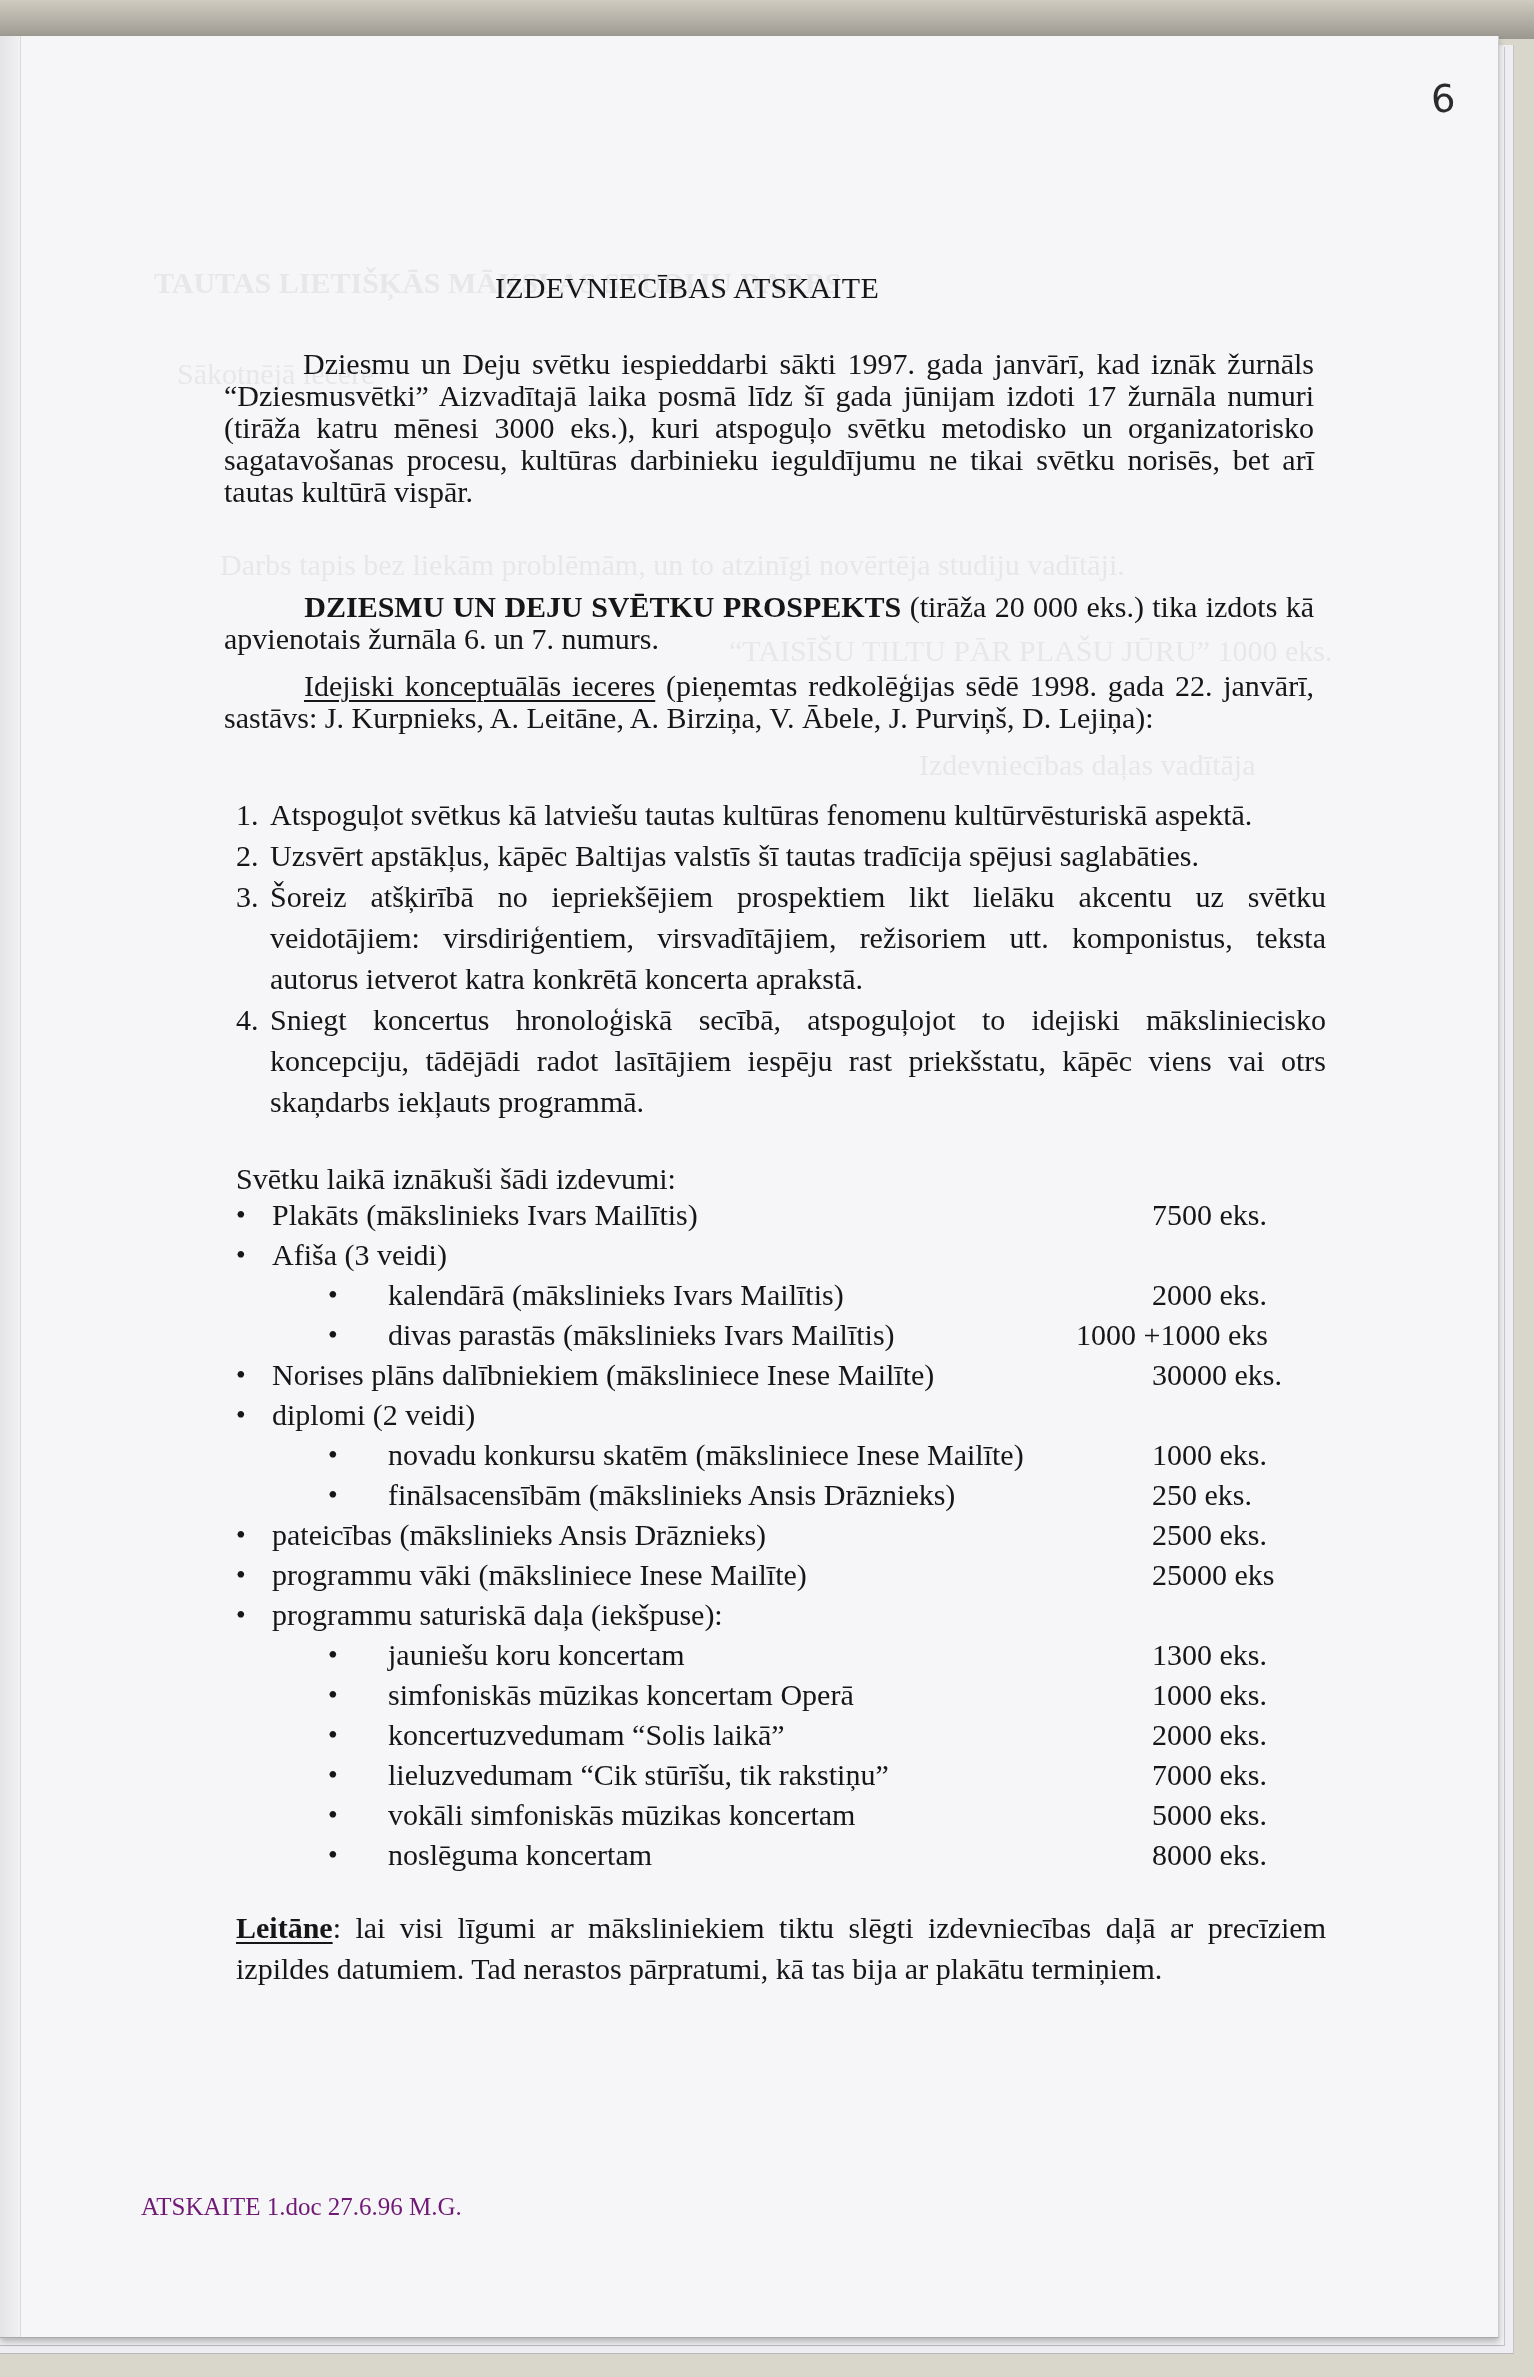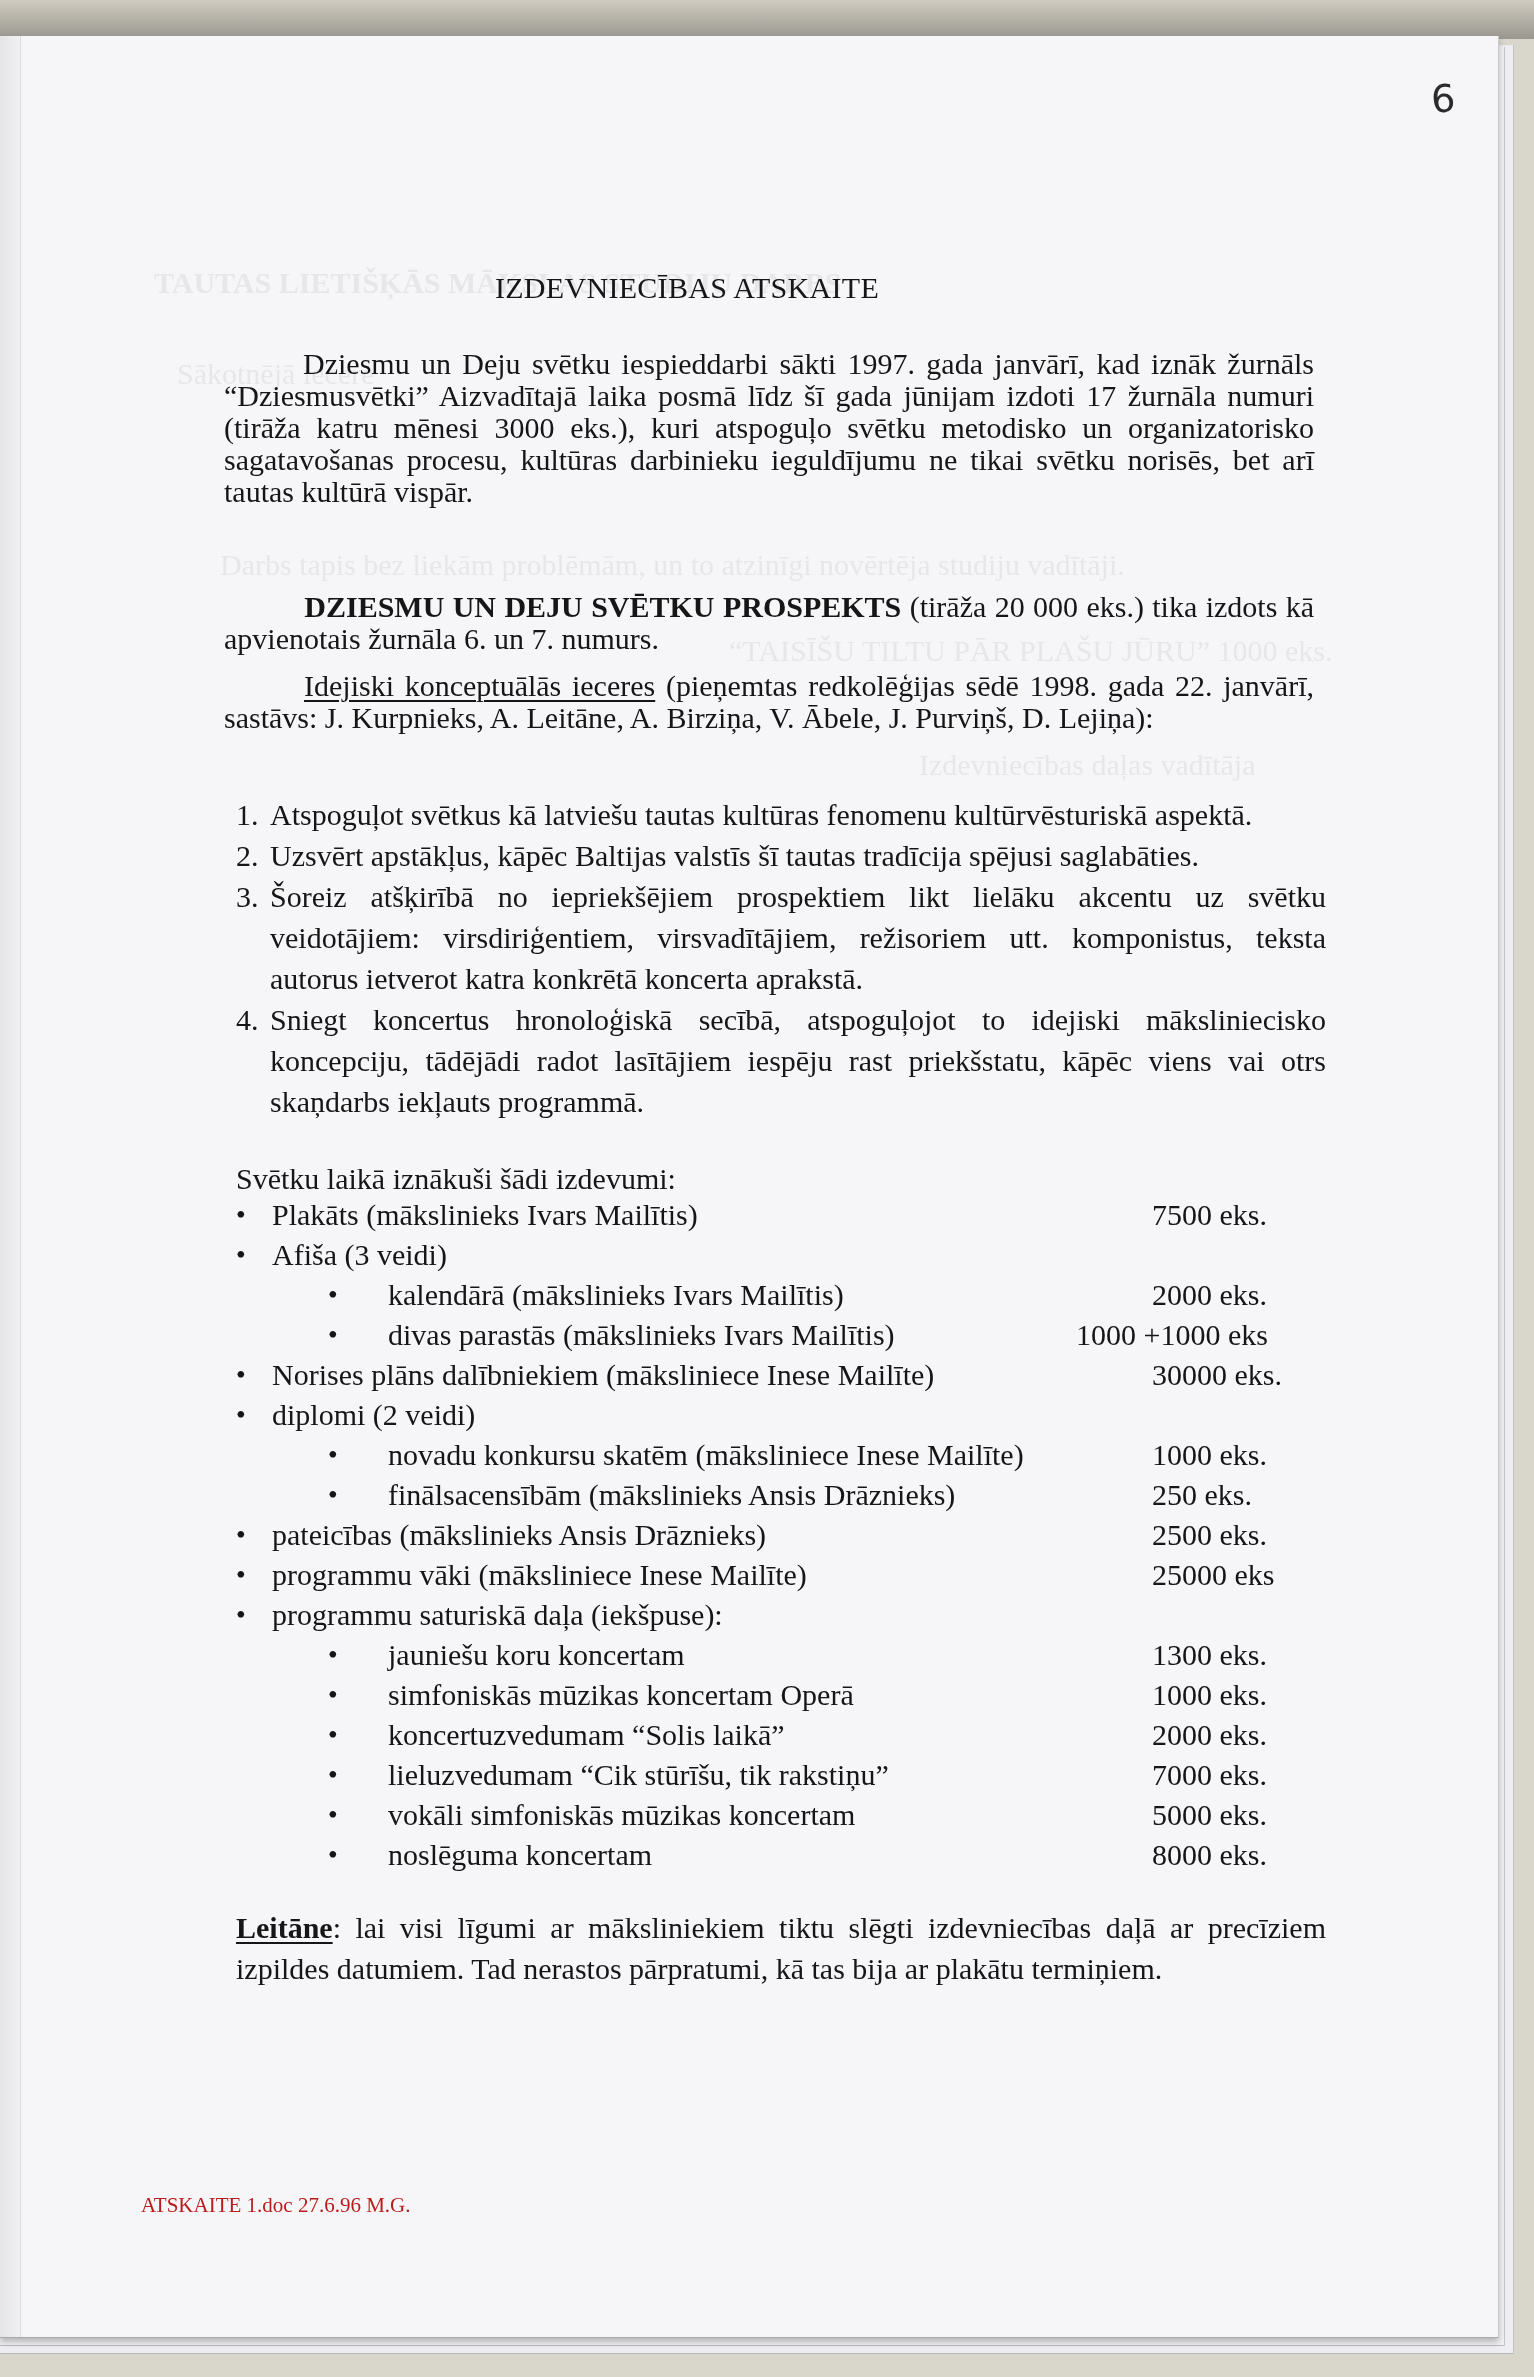--- a/index.html
+++ b/index.html
@@ -74,21 +74,21 @@
   .lvl0 .bullet { left: 0; }
   .lvl0 .label { left: 36px; }
   .lvl1 .bullet { left: 92px; }
   .lvl1 .label { left: 131px; margin-left: 21px; }
   .wish {
     position: absolute; left: 236px; top: 1907px; width: 1090px;
     font-size: 30px; line-height: 41px; text-align: justify;
   }
   .footer {
     position: absolute; left: 141px; top: 2193px;
-    font-size: 21px; color: #b91c1c;
+    font-size: 25px; color: #701a75;
   }
   .ghost {
     position: absolute; color: rgba(120,120,130,0.12); font-size: 30px;
     font-weight: bold; white-space: nowrap; pointer-events: none;
   }
 </style>
 </head>
 <body>
 
 <div class="backdrop-top"></div>

